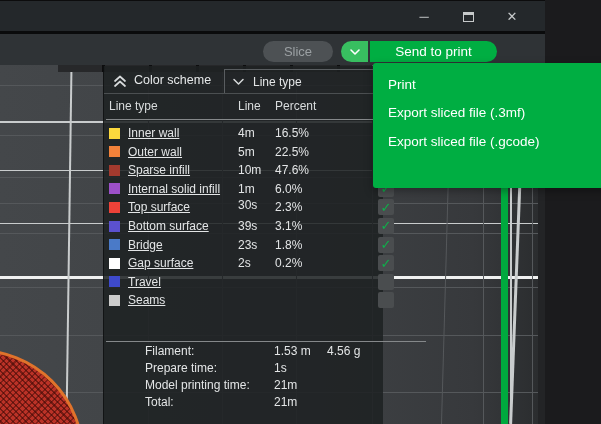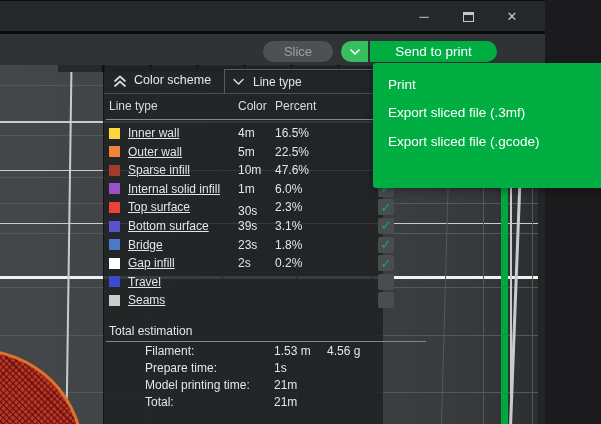--- a/index.html
+++ b/index.html
@@ -158,21 +158,21 @@
           <svg width="13" height="9" viewBox="0 0 13 9">
             <polyline points="2,2.5 6.5,7 11,2.5" fill="none" stroke="#D6D9DA" stroke-width="1.5" stroke-linecap="round" stroke-linejoin="round"></polyline>
           </svg>
           <span>Line type</span>
         </div>
       </div>
       <div class="divider-weak" style="top:27px"></div>
 
       <div class="thead">
         <span class="col-type">Line type</span>
-        <span class="col-time">Color</span>
+        <span class="col-time">Line</span>
         <span class="col-pct">Percent</span>
       </div>
       <div class="divider-strong" style="top:53px"></div>
 
       <div class="rows" id="legend-rows">
           <div class="lrow">
             <span class="swatch" style="background:#FBD83D"></span>
             <span class="lbl">Inner wall</span>
             <span class="col-time" style="position:absolute;top:2px">4m</span>
             <span class="col-pct" style="position:absolute;top:2px">16.5%</span>
@@ -203,21 +203,21 @@
             <span class="lbl">Internal solid infill</span>
             <span class="col-time" style="position:absolute;top:2px">1m</span>
             <span class="col-pct" style="position:absolute;top:2px">6.0%</span>
             <span class="checkbox">
               <span class="mark">✓</span>
             </span>
           </div>
           <div class="lrow">
             <span class="swatch" style="background:#ED4238"></span>
             <span class="lbl">Top surface</span>
-            <span class="col-time" style="position:absolute;top:6px">30s</span>
+            <span class="col-time" style="position:absolute;top:0">30s</span>
             <span class="col-pct" style="position:absolute;top:2px">2.3%</span>
             <span class="checkbox">
               <span class="mark">✓</span>
             </span>
           </div>
           <div class="lrow">
             <span class="swatch" style="background:#5B51CE"></span>
             <span class="lbl">Bottom surface</span>
             <span class="col-time" style="position:absolute;top:2px">39s</span>
             <span class="col-pct" style="position:absolute;top:2px">3.1%</span>
@@ -229,21 +229,21 @@
             <span class="swatch" style="background:#4A7AC8"></span>
             <span class="lbl">Bridge</span>
             <span class="col-time" style="position:absolute;top:2px">23s</span>
             <span class="col-pct" style="position:absolute;top:2px">1.8%</span>
             <span class="checkbox">
               <span class="mark">✓</span>
             </span>
           </div>
           <div class="lrow">
             <span class="swatch" style="background:#FFFFFF"></span>
-            <span class="lbl">Gap infill</span>
+            <span class="lbl">Gap surface</span>
             <span class="col-time" style="position:absolute;top:2px">2s</span>
             <span class="col-pct" style="position:absolute;top:2px">0.2%</span>
             <span class="checkbox">
               <span class="mark">✓</span>
             </span>
           </div>
           <div class="lrow">
             <span class="swatch" style="background:#3E4ACC"></span>
             <span class="lbl">Travel</span>
             <span class="col-time" style="position:absolute;top:2px"></span>
@@ -252,21 +252,20 @@
           </div>
           <div class="lrow">
             <span class="swatch" style="background:#CCCCCC"></span>
             <span class="lbl">Seams</span>
             <span class="col-time" style="position:absolute;top:2px"></span>
             <span class="col-pct" style="position:absolute;top:2px"></span>
             <span class="checkbox"></span>
           </div>
         </div>
 
-      <span class="totals-title">Total estimation</span>
       <div class="divider-strong" style="top:275px"></div>
       <div class="trows" id="total-rows">
           <div class="trow">
             <span class="col-type" style="position:absolute">Filament:</span>
             <span class="col-time" style="position:absolute">1.53 m</span>
             <span class="col-val2" style="position:absolute">4.56 g</span>
           </div>
           <div class="trow">
             <span class="col-type" style="position:absolute">Prepare time:</span>
             <span class="col-time" style="position:absolute">1s</span>

